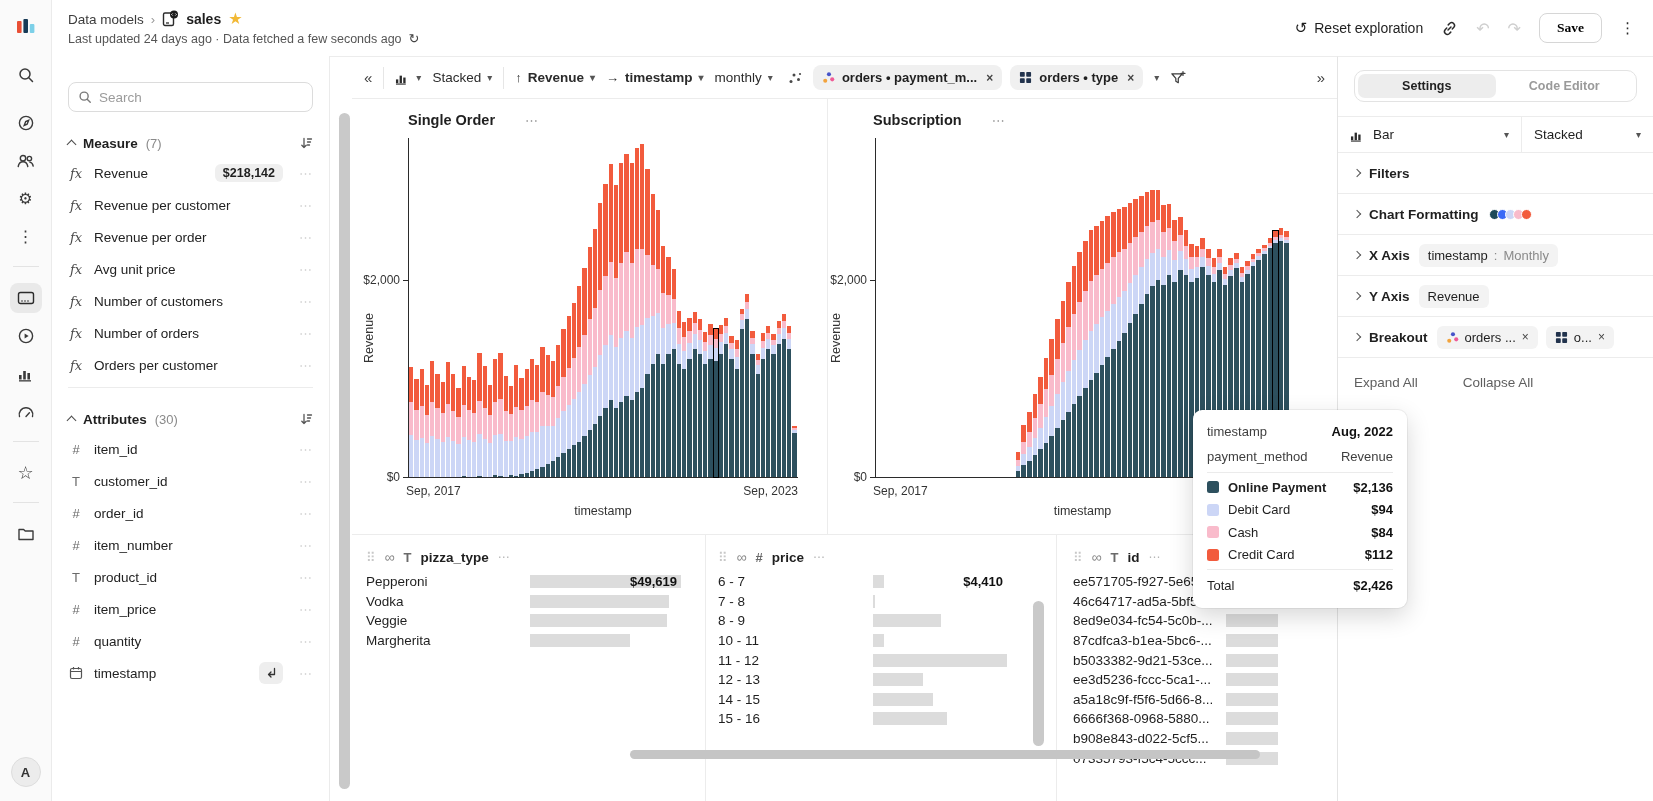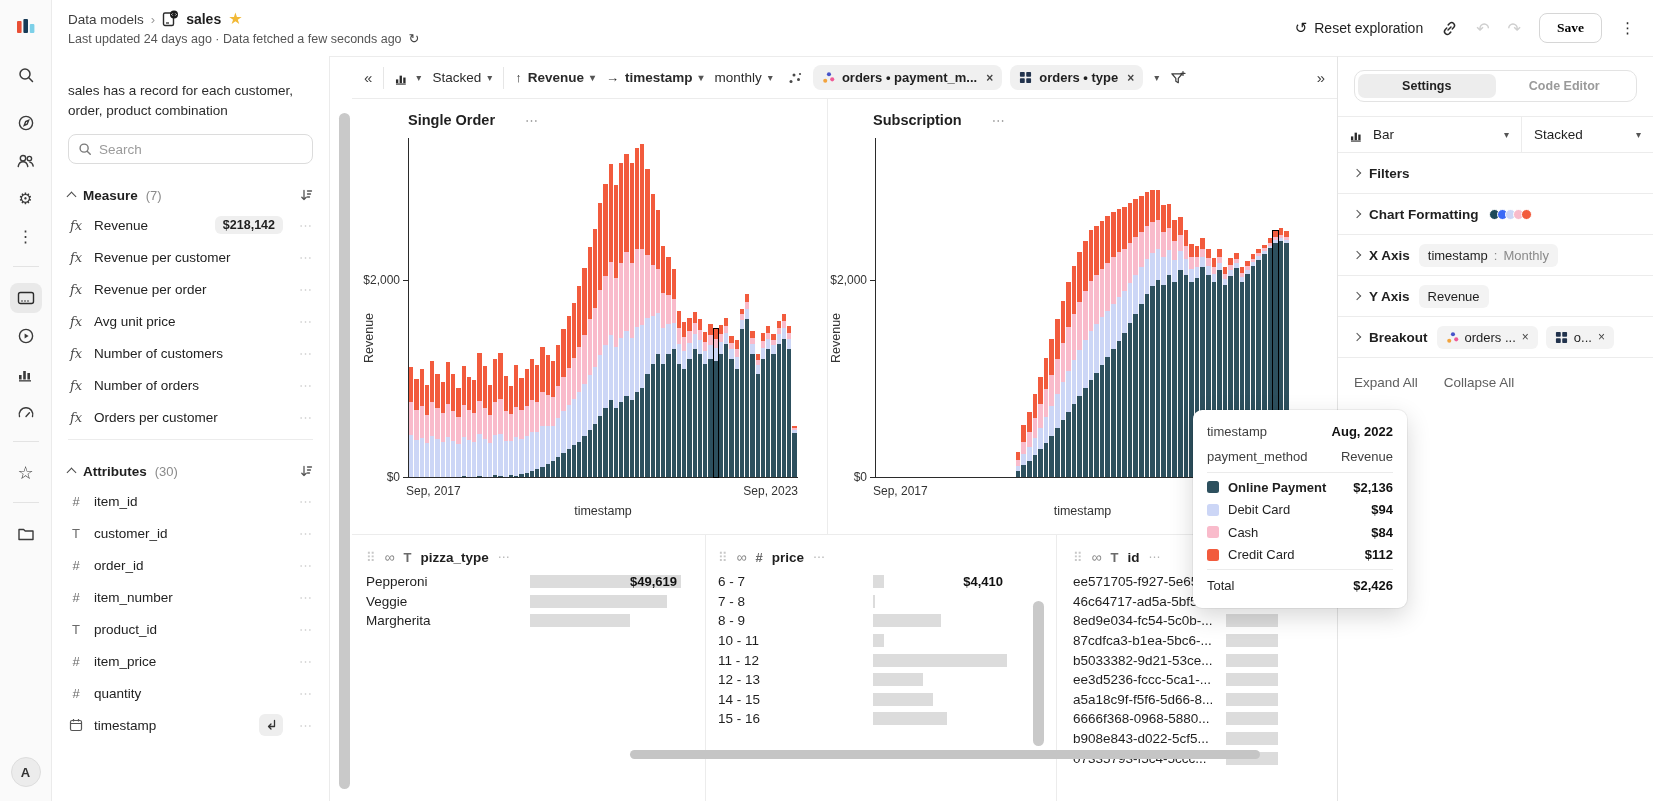--- a/index.html
+++ b/index.html
@@ -129,21 +129,21 @@
   .rtypeL { width:184px; display:flex; align-items:center; gap:8px; padding:0 12px; border-right:1px solid #ececec; cursor:pointer; }
   .rtypeR { flex:1; display:flex; align-items:center; padding:0 12px; cursor:pointer; }
   .rsec { min-height:41px; display:flex; align-items:center; gap:9px; padding:6px 16px; border-bottom:1px solid #ececec; }
   .rsec .lbl { font-weight:700; font-size:13.5px; white-space:nowrap; }
   .chev-r { width:6px; height:6px; border-right:1.6px solid #555; border-bottom:1.6px solid #555; transform:rotate(-45deg); flex:none; cursor:pointer; }
   .palette { display:flex; margin-left:4px; }
   .pdot { width:11px; height:11px; border-radius:50%; border:1px solid #fff; margin-left:-3px; }
   .rpill { background:#f3f3f3; border-radius:6px; padding:4px 9px; font-size:13px; display:flex; align-items:center; gap:6px; cursor:pointer; white-space:nowrap; }
   .rpill .g2 { color:#8a8a8a; }
   .rpill .x { color:#444; font-size:12px; }
-  .rlinks { display:flex; gap:26px; padding:17px 16px; font-size:13.5px; color:#5f5f5f; }
+  .rlinks { display:flex; gap:45px; padding:17px 16px; font-size:13.5px; color:#5f5f5f; }
   .rlinks span { cursor:pointer; }
 
   
   .tooltip { position:absolute; left:1193px; top:410px; width:214px; background:#fff; border-radius:9px; box-shadow:0 0 0 1px rgba(0,0,0,.05), 0 8px 24px rgba(0,0,0,.16); padding:9px 14px 10px; z-index:60; }
   .trow { display:flex; justify-content:space-between; align-items:center; height:25px; font-size:13px; color:#3f3f3f; }
   .trow .v { color:#111; }
   .trow .v.b { font-weight:700; }
   .tdiv { border-top:1px solid #ebebeb; margin:3px 0; }
   .lrow { display:flex; align-items:center; height:22.5px; font-size:13px; }
   .lsq { width:12px; height:12px; border-radius:2.5px; margin-right:9px; flex:none; }
@@ -263,21 +263,20 @@
           </svg>
         </span>
       <span class="hico dim">↶</span>
       <span class="hico dim">↷</span>
       <button class="save-btn">Save</button>
       <span class="kebab">⋮</span>
     </div>
   </div>
 
   <div class="sidebar">
-    <div class="sdesc">sales has a record for each customer, order, product combination</div>
     <div class="search">
       <span style="display:flex">
           <svg width="14" height="14" viewBox="0 0 16 16" fill="none" stroke="#7a7a7a" stroke-width="1.6" stroke-linecap="round">
             <circle cx="7" cy="7" r="4.6"></circle>
             <path d="M10.5 10.5L14 14"></path>
           </svg>
         </span>
       <input type="text" placeholder="Search" style="">
     </div>
     <div class="sec-h">
@@ -1301,20 +1300,26 @@
               <span class="sdots">⋯</span>
             </div>
             <div class="srow">
               <div class="slabel">Pepperoni</div>
               <div class="sbararea">
                 <div class="sbar" style="width: 100%;"></div>
                 <div class="sval">$49,619</div>
               </div>
             </div>
             <div class="srow">
+              <div class="slabel">Vodka</div>
+              <div class="sbararea">
+                <div class="sbar" style="width: 92%;"></div>
+              </div>
+            </div>
+            <div class="srow">
               <div class="slabel">Veggie</div>
               <div class="sbararea">
                 <div class="sbar" style="width: 91%;"></div>
               </div>
             </div>
             <div class="srow">
               <div class="slabel">Margherita</div>
               <div class="sbararea">
                 <div class="sbar" style="width: 66%;"></div>
               </div>

